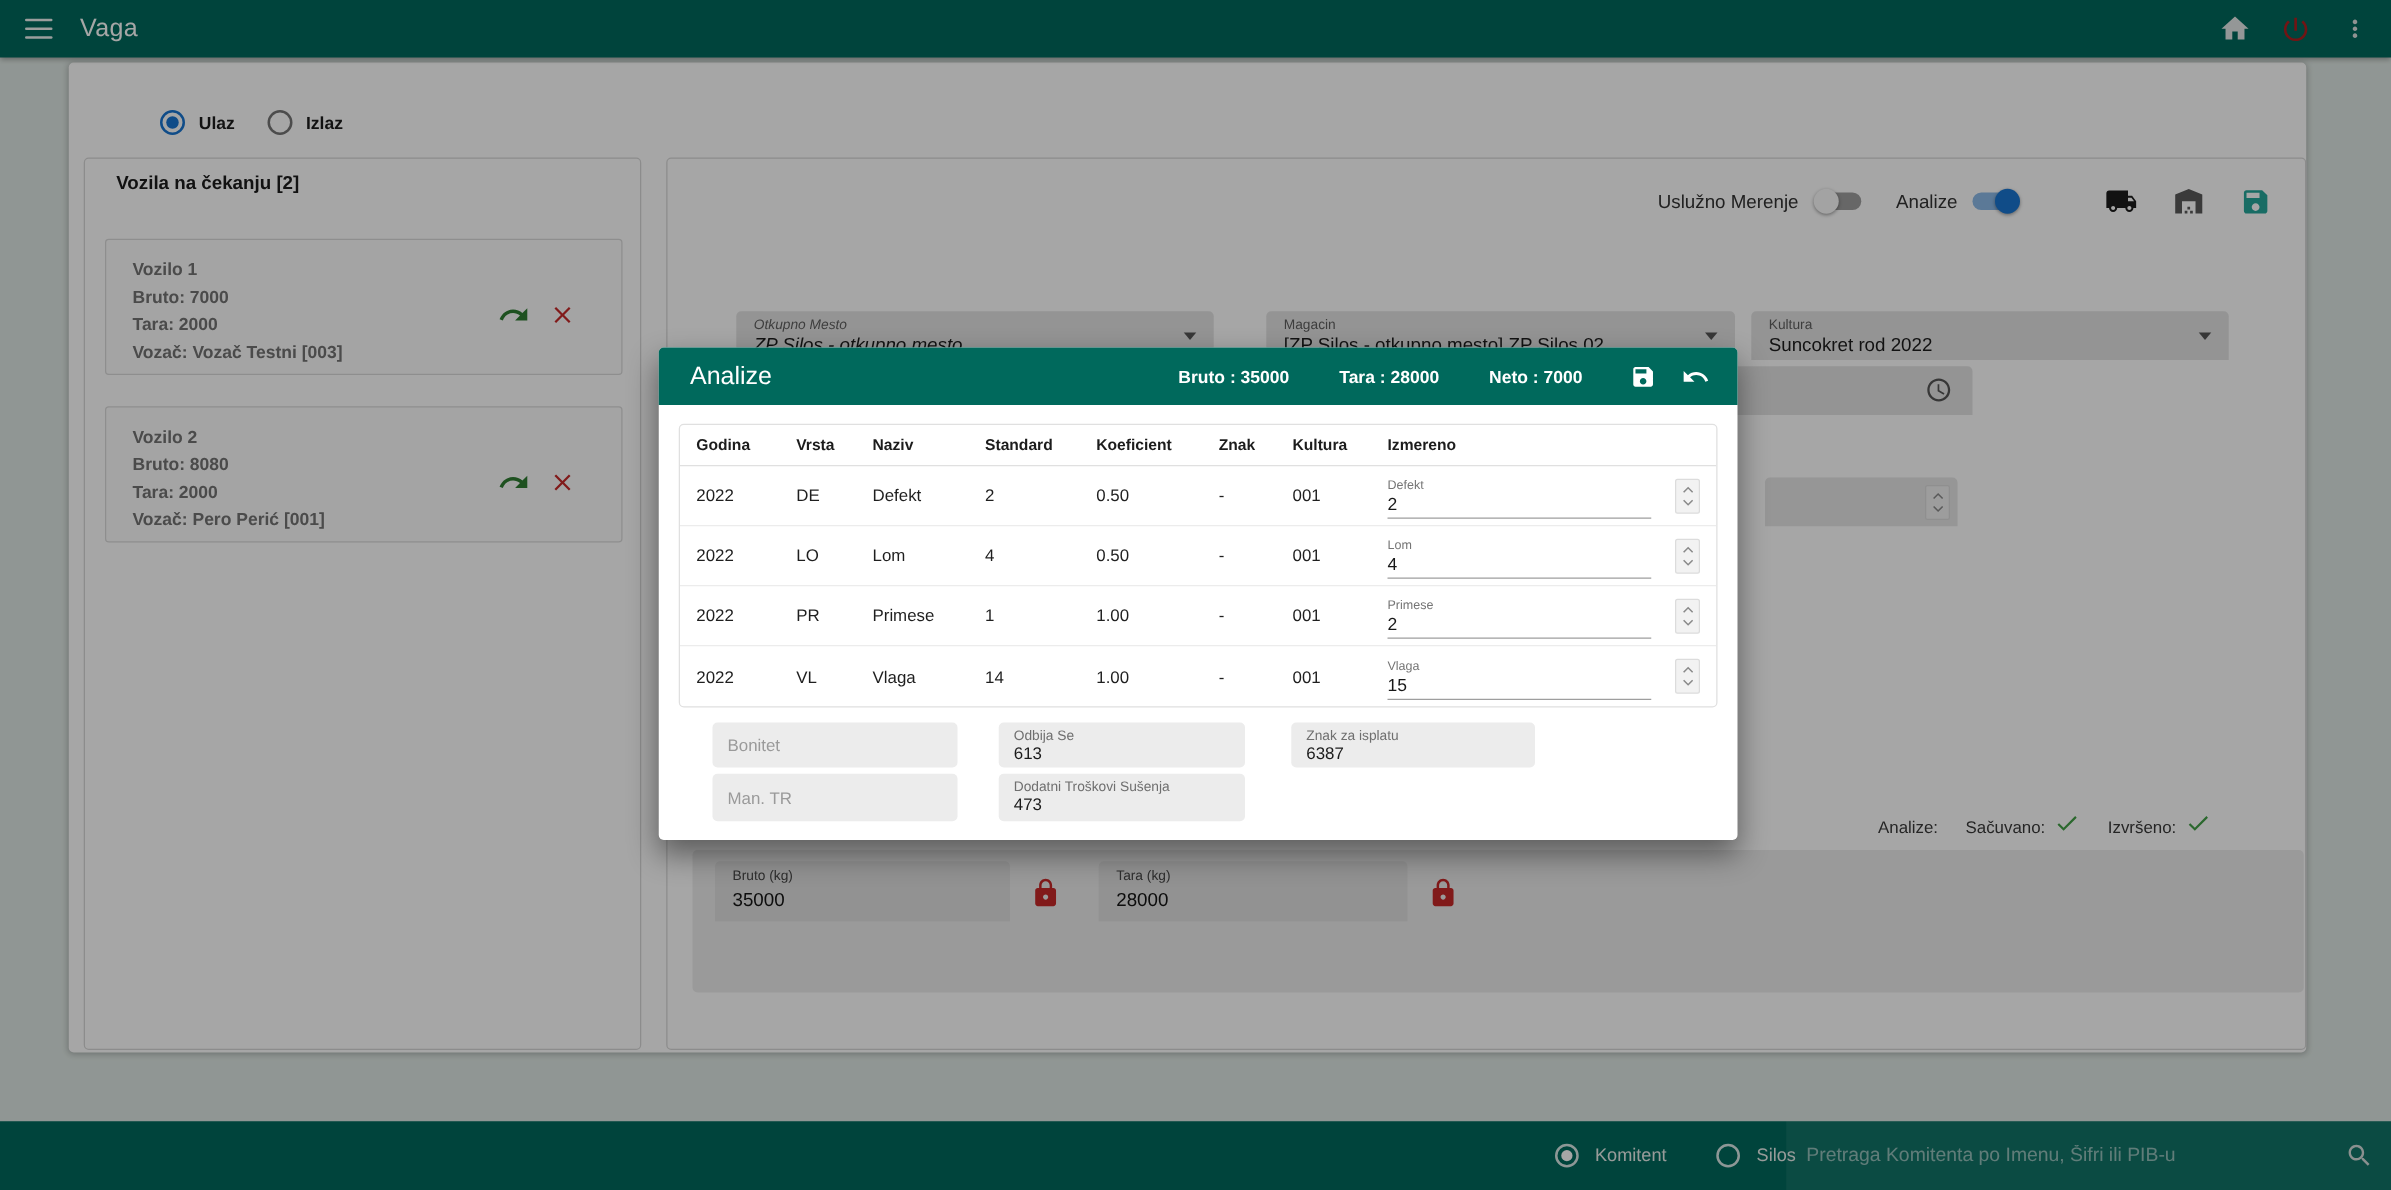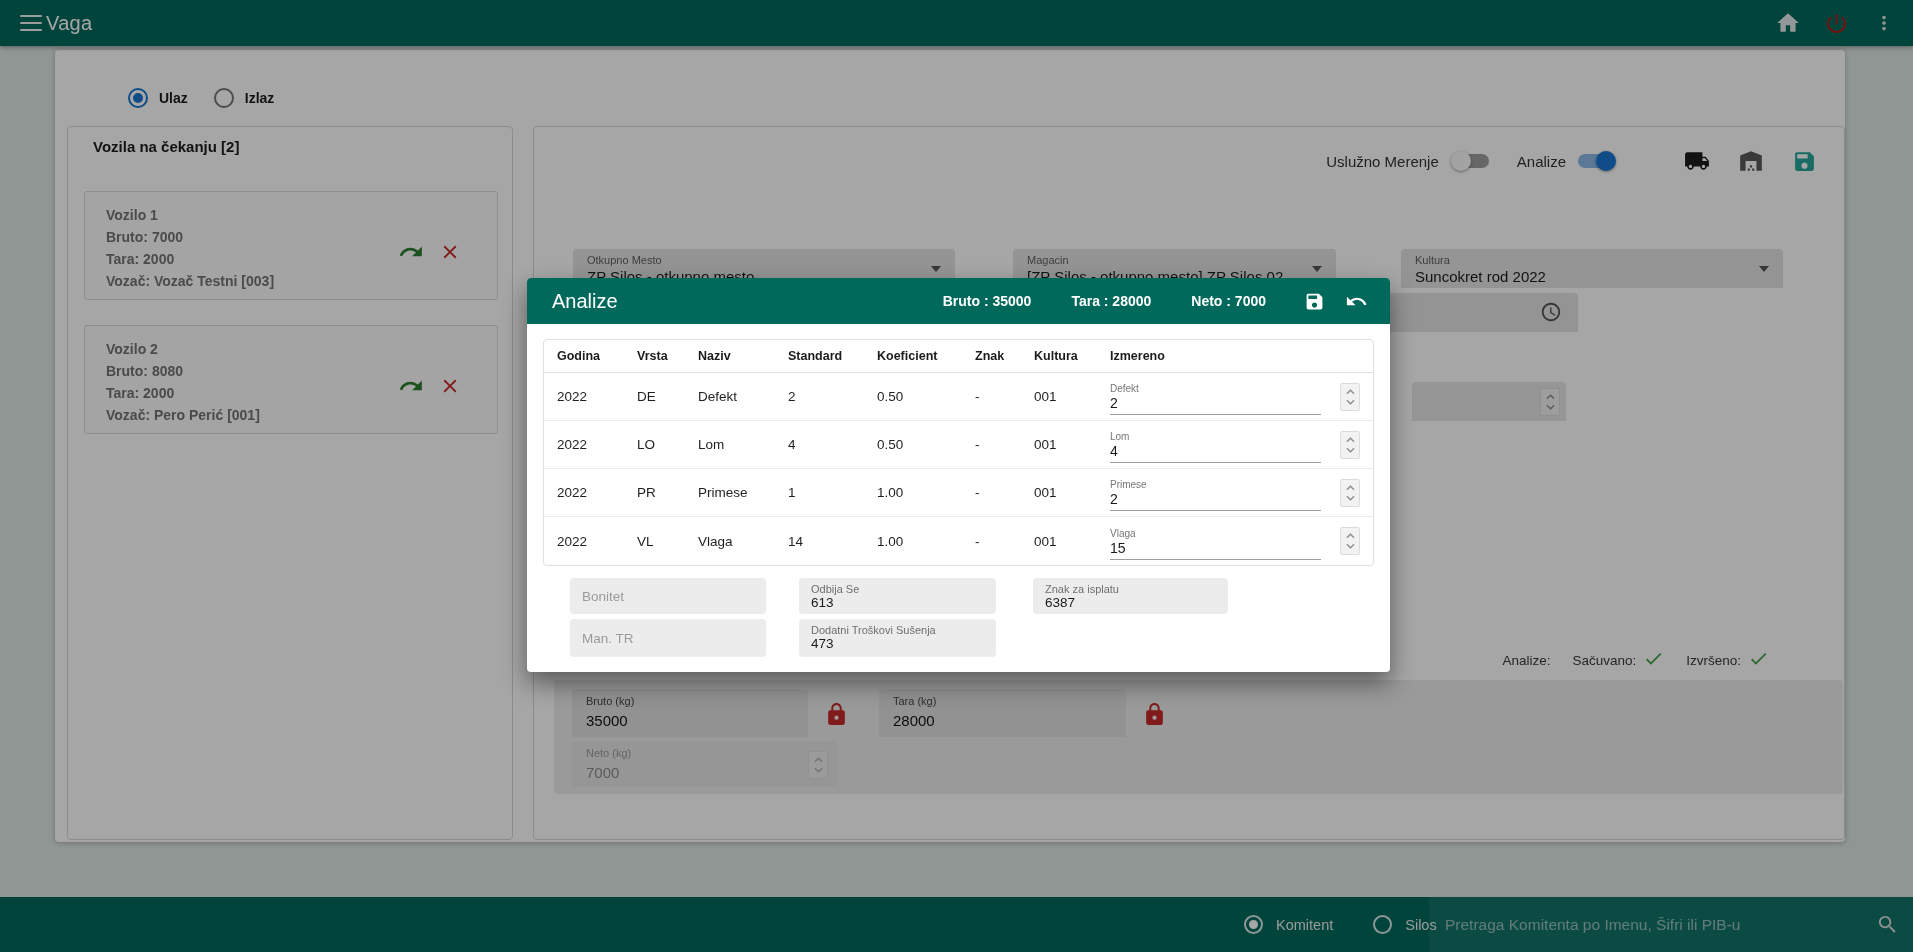--- a/index.html
+++ b/index.html
@@ -5,21 +5,21 @@
 <style>
   * { margin:0; padding:0; box-sizing:border-box; }
   body { font-family:"Liberation Sans","DejaVu Sans",sans-serif; background:#555; }
   #screen { position:relative; width:1913px; height:952px; background:#dee7e3; overflow:hidden; }
 
   
   .topbar { position:absolute; left:0; top:0; width:1913px; height:46px; background:#00695C;
             display:flex; align-items:center; z-index:10; box-shadow:0 2px 4px rgba(0,0,0,.3); }
   .hamburger { width:22px; height:16px; margin-left:20px; display:flex; flex-direction:column; justify-content:space-between; cursor:pointer; }
   .hamburger div { height:2px; background:#eef3f2; border-radius:1px; }
-  .app-title { color:#fff; font-size:20px; margin-left:4px; letter-spacing:.3px; }
+  .app-title { color:#fff; font-size:20px; margin-left:22px; letter-spacing:.3px; }
   .topbar-right { margin-left:auto; margin-right:16px; display:flex; align-items:center; gap:22px; }
   .tb-icon { width:26px; height:26px; display:flex; align-items:center; justify-content:center; cursor:pointer; }
 
   
   .main-card { position:absolute; left:55px; top:50px; width:1790px; height:792px; background:#fff;
                border-radius:4px; box-shadow:0 1px 5px rgba(0,0,0,.25); }
 
   .mode-row { position:absolute; left:25px; top:38px; display:flex; align-items:center; gap:26px;padding-left:48px; }
   .radio-item { display:flex; align-items:center; gap:11px; cursor:pointer; }
   .radio { width:20px; height:20px; border-radius:50%; border:2px solid #757575; position:relative; background:#fff; }
@@ -48,22 +48,22 @@
   .toggle.on  { background:rgba(25,118,210,.5); margin-left:12px; }
   .toggle.on .thumb { right:-2px; background:#1976D2; }
   .thumb { position:absolute; top:-3px; width:20px; height:20px; border-radius:50%; box-shadow:0 1px 3px rgba(0,0,0,.4); }
   .tool-icon { cursor:pointer; display:flex; align-items:center; }
 
   .fselect { position:absolute; top:122px; height:39px; background:#e4e4e4; border-radius:4px 4px 0 0; cursor:pointer; }
   .fselect .slabel { position:absolute; left:14px; top:5px; font-size:11px; color:#5f5f5f; }
   .fselect .sval { position:absolute; left:14px; top:19px; font-size:15px; color:#1c1c1c; white-space:nowrap; }
   .fselect .arrow { position:absolute; right:14px; top:17px; width:0; height:0;
                     border-left:5px solid transparent; border-right:5px solid transparent; border-top:6px solid #555; }
-  .sel-otkupno { left:39px; width:382px; }
-  .sel-magacin { left:479px; width:323px; }
+  .sel-otkupno { left:55px; width:382px;font-style:italic; }
+  .sel-magacin { left:479px; width:375px; }
   .sel-kultura { left:867px; width:382px; }
 
   .time-field { position:absolute; left:627px; top:166px; width:417px; height:39px; background:#e4e4e4; border-radius:4px 4px 0 0; cursor:pointer; }
   .time-field .clock { position:absolute; right:16px; top:8px; }
 
   .extra-field { position:absolute; left:878px; top:255px; width:154px; height:39px; background:#e6e6e6; border-radius:4px 4px 0 0; cursor:pointer; }
   .extra-field .stepper { position:absolute; right:6px; top:6px; }
 
   .status-row { position:absolute; right:75px; top:521px; display:flex; align-items:center; gap:22px; }
   .status-item { display:flex; align-items:center; gap:7px; }
@@ -317,32 +317,20 @@
         </span>
         <div class="wfield wf-tara">
           <div class="wlabel">Tara (kg)</div>
           <div class="wval">28000</div>
         </div>
         <span class="lock l2">
           <svg width="25" height="25" viewBox="0 0 24 24" fill="#C62828">
               <path d="M18 8h-1V6c0-2.76-2.24-5-5-5S7 3.24 7 6v2H6c-1.1 0-2 .9-2 2v10c0 1.1.9 2 2 2h12c1.1 0 2-.9 2-2V10c0-1.1-.9-2-2-2zm-6 9c-1.1 0-2-.9-2-2s.9-2 2-2 2 .9 2 2-.9 2-2 2zm3.1-9H8.9V6c0-1.71 1.39-3.1 3.1-3.1 1.71 0 3.1 1.39 3.1 3.1v2z"></path>
             </svg>
         </span>
-        <div class="wfield wf-neto">
-          <div class="wlabel">Neto (kg)</div>
-          <div class="wval">7000</div>
-          <span class="stepper">
-            <svg width="9" height="6" viewBox="0 0 10 6">
-                <polyline points="1,5 5,1 9,5" fill="none" stroke="#9a9a9a" stroke-width="1.4"></polyline>
-              </svg>
-            <svg width="9" height="6" viewBox="0 0 10 6">
-                <polyline points="1,1 5,5 9,1" fill="none" stroke="#9a9a9a" stroke-width="1.4"></polyline>
-              </svg>
-          </span>
-        </div>
       </div>
 
     </div>
   </div>
 
   <div class="footer">
     <div class="footer-radios">
       <div class="fradio sel"></div>
       <span class="fradio-label">Komitent</span>
       <span class="fr-gap"></span>

